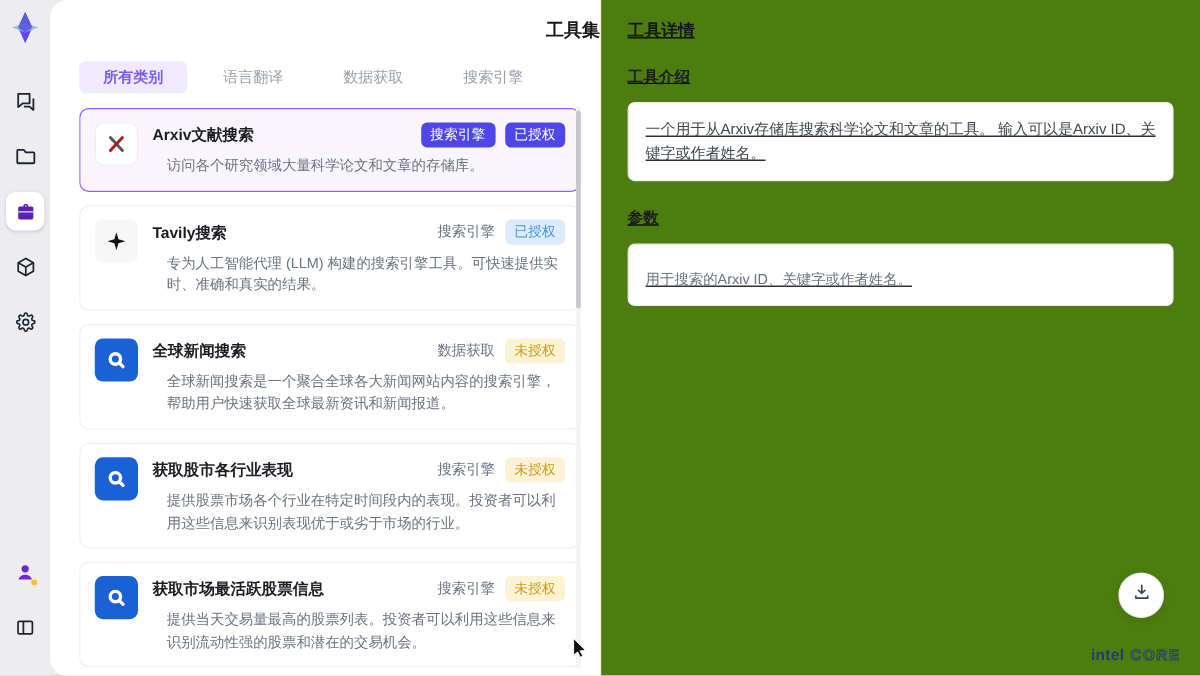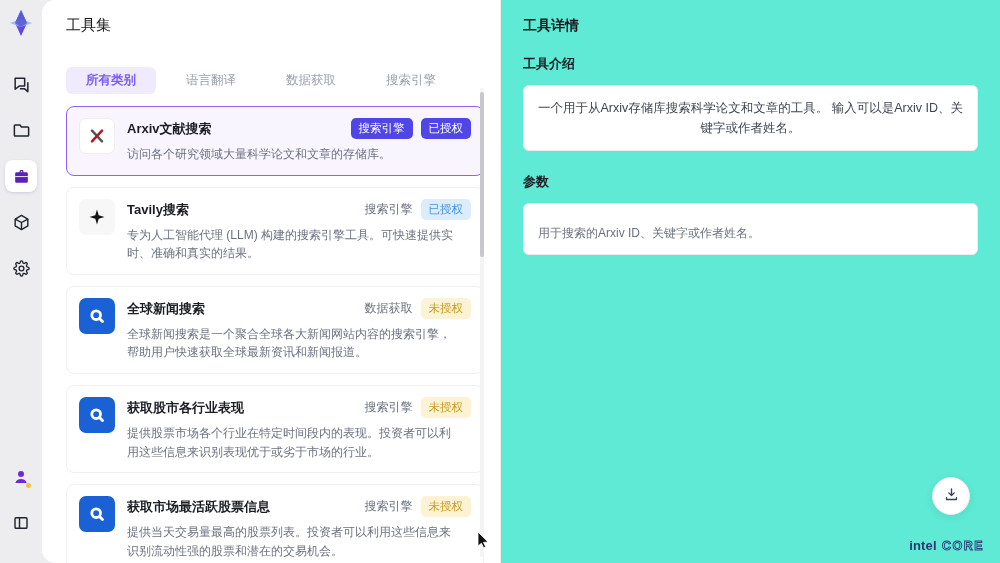--- a/index.html
+++ b/index.html
@@ -17,21 +17,21 @@
   .rail-item svg { display:block; }
   .user-wrap { position:relative; }
   .user-dot { position:absolute; right:6px; bottom:5px; width:5px; height:5px; border-radius:50%; background:#f4c430; }
 
   
   .main { position:absolute; left:42px; top:0; right:0; bottom:0; background:#ffffff;
     border-radius:14px 0 0 14px; overflow:hidden; }
 
   
   .list-panel { position:absolute; left:0; top:0; width:458px; bottom:0; padding:16px 0 0 24px; background:#fff; }
-  .lp-title { font-size:15px; font-weight:400; color:#17181c; margin-bottom:32px; }
+  .lp-title { font-size:15px; font-weight:700; color:#17181c; margin-bottom:16px;text-align:right; }
   .tabs { display:flex; gap:10px; margin-bottom:12px; }
   .tab { font-size:12.5px; color:#9aa0ab; padding:5px 20px; border-radius:6px; cursor:pointer; white-space:nowrap; }
   .tab.active { background:#f0eafd; color:#7b5cf0; font-weight:600; }
 
   .cards { width:418px; height:calc(100% - 74px); overflow:hidden; }
   .card { display:flex; gap:12px; padding:11px 12px; border:1px solid #f0f0f2; border-radius:8px;
     margin-bottom:11px; background:#fff; cursor:pointer; }
   .card.selected { border:1.5px solid #9061f9; background:#f9f5ff; }
   .tool-icon { width:36px; height:36px; border-radius:7px; flex-shrink:0; display:flex;
     align-items:center; justify-content:center; }
@@ -40,33 +40,33 @@
   .tool-icon.qblue { background:#1961d5; }
   .card-content { flex:1; min-width:0; }
   .card-head { display:flex; align-items:flex-start; }
   .card-title { font-size:13px; font-weight:700; color:#1b1d23; padding-top:2px; }
   .card-badges { margin-left:auto; display:flex; align-items:center; gap:8px; flex-shrink:0; }
   .badge { font-size:11.5px; padding:3px 8px; border-radius:5px; white-space:nowrap; }
   .badge-solid { background:#4f46e5; color:#ffffff; }
   .badge-blue { background:#dcecfc; color:#4593e6; }
   .badge-yellow { background:#fbf3d3; color:#c99b21; }
   .cat-label { font-size:12px; color:#6b7280; white-space:nowrap; }
-  .card-desc { font-size:12px; color:#6b7280; line-height:1.55; margin-top:6px; max-width:330px; }
+  .card-desc { font-size:12px; color:#6b7280; line-height:1.55; margin-top:6px; max-width:330px;margin-left:12px; }
 
   
   .scrollbar-track { position:absolute; right:16px; top:88px; bottom:6px; width:4px; border-radius:2px; background:#f4f4f5; }
   .scrollbar-thumb { position:absolute; left:0; top:4px; width:4px; height:165px; border-radius:2px; background:#c7c7cc; }
 
   
-  .detail-panel { position:absolute; left:458px; right:0; top:0; bottom:0; background:#5eead4;
-    border-left:1px solid #ededf0; padding:17px 22px; }
+  .detail-panel { position:absolute; left:458px; right:0; top:0; bottom:0; background:#4d7c0f;
+    border-left:1px solid #ededf0; padding:17px 22px;text-decoration:underline; }
   .dp-title { font-size:14px; font-weight:700; color:#17181c; margin-bottom:20px; }
   .dp-sub { font-size:13px; font-weight:700; color:#1b1d23; margin-bottom:12px; }
   .dp-box { background:#fff; border:1px solid #ececef; border-radius:6px; padding:12px 14px; margin-bottom:22px; }
-  .intro-text { font-size:12.5px; color:#3f4550; line-height:1.6;text-align:center; }
+  .intro-text { font-size:12.5px; color:#3f4550; line-height:1.6; }
   .param-row { display:flex; align-items:baseline; gap:7px; }
   .param-name { font-size:13px; font-weight:700; color:#1b1d23; }
   .param-type { font-size:11px; color:#9ca3af; }
   .param-req { font-size:11px; color:#e0484b; }
   .param-desc { font-size:12px; color:#6b7280; margin-top:9px; }
 
   
   .fab-download { position:absolute; right:30px; bottom:48px; width:38px; height:38px; border-radius:50%;
     background:#fff; border:1px solid #ececef; box-shadow:0 2px 8px rgba(0,0,0,.08);
     display:flex; align-items:center; justify-content:center; cursor:pointer; color:#374151; }

